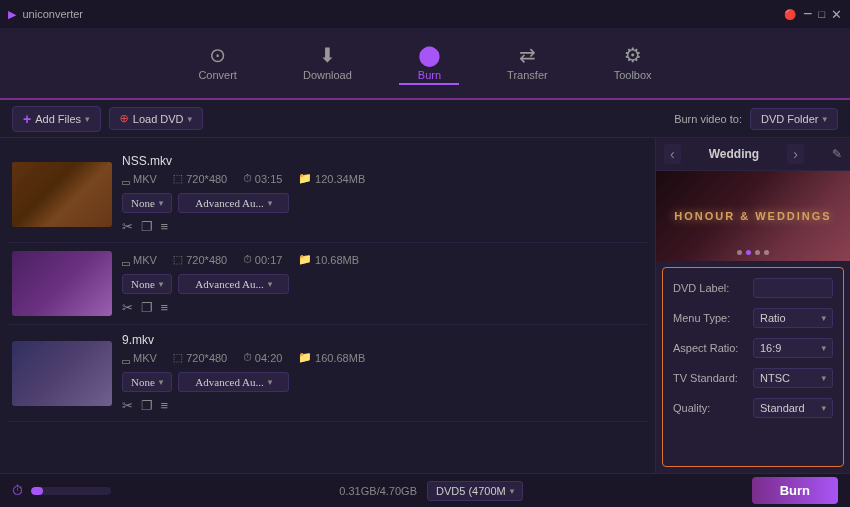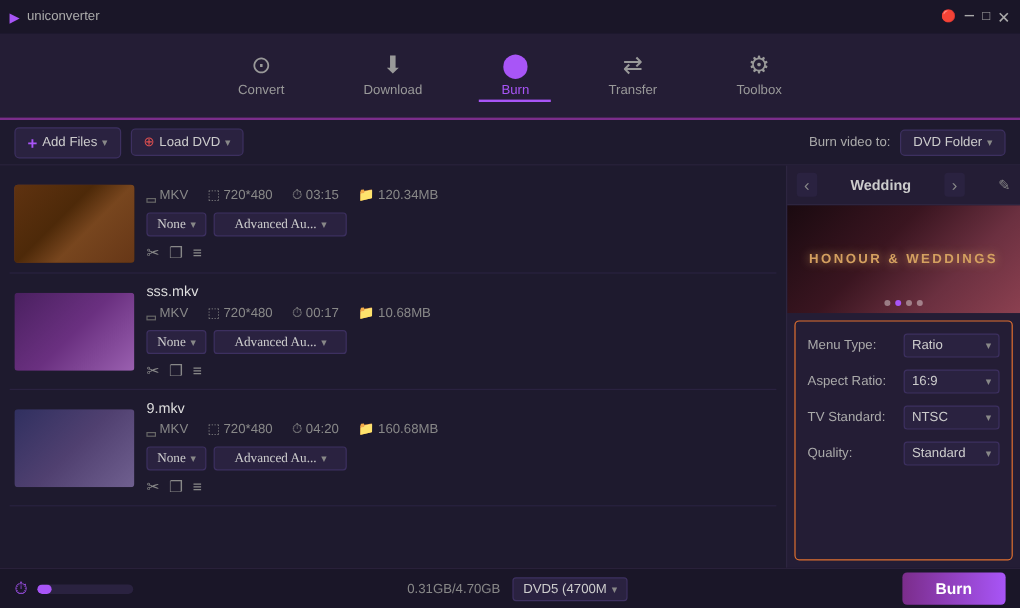--- a/index.html
+++ b/index.html
@@ -469,20 +469,21 @@
 
 <div id="main">
 
   <div id="filelist">
 
     <div class="file-item">
       <div class="file-thumb thumb-img-1">
         <div style="width:100%;height:100%;background:linear-gradient(135deg,#5a3010 0%,#4a2808 40%,#7a4820 60%,#6a3818 100%);opacity:0.9;"></div>
       </div>
       <div class="file-info">
+        <div class="file-name">NSS.mkv</div>
         <div class="file-meta">
           <span>
             <span style="border:1px solid #666;padding:1px 3px;font-size:9px;"></span>
             <span>MKV</span>
           </span>
           <span>⬚ <span>720*480</span></span>
           <span>⏱ <span>03:15</span></span>
           <span>📁 <span>120.34MB</span></span>
         </div>
         <div class="file-controls">
@@ -501,21 +502,20 @@
           <span class="file-action-icon">≡</span>
         </div>
       </div>
     </div>
 
     <div class="file-item">
       <div class="file-thumb thumb-img-2">
         <div style="width:100%;height:100%;background:linear-gradient(135deg,#4a2060 0%,#6a3080 50%,#9a60b0 100%);"></div>
       </div>
       <div class="file-info">
-        <div class="file-name">sss.mkv</div>
         <div class="file-meta">
           <span>
             <span style="border:1px solid #666;padding:1px 3px;font-size:9px;"></span>
             <span>MKV</span>
           </span>
           <span>⬚ <span>720*480</span></span>
           <span>⏱ <span>00:17</span></span>
           <span>📁 <span>10.68MB</span></span>
         </div>
         <div class="file-controls">
@@ -586,20 +586,26 @@
       <div class="template-dots">
         <div class="template-dot"></div>
         <div class="template-dot active"></div>
         <div class="template-dot"></div>
         <div class="template-dot"></div>
       </div>
     </div>
 
     <div class="settings-panel">
       <div class="setting-row">
+        <span class="setting-label">DVD Label:</span>
+        <div class="setting-value">
+          <input type="text" style="">
+        </div>
+      </div>
+      <div class="setting-row">
         <span class="setting-label">Menu Type:</span>
         <div class="setting-value">
           <span>Ratio</span>
           <span class="dropdown-arrow">▾</span>
         </div>
       </div>
       <div class="setting-row">
         <span class="setting-label">Aspect Ratio:</span>
         <div class="setting-value">
           <span>16:9</span>

